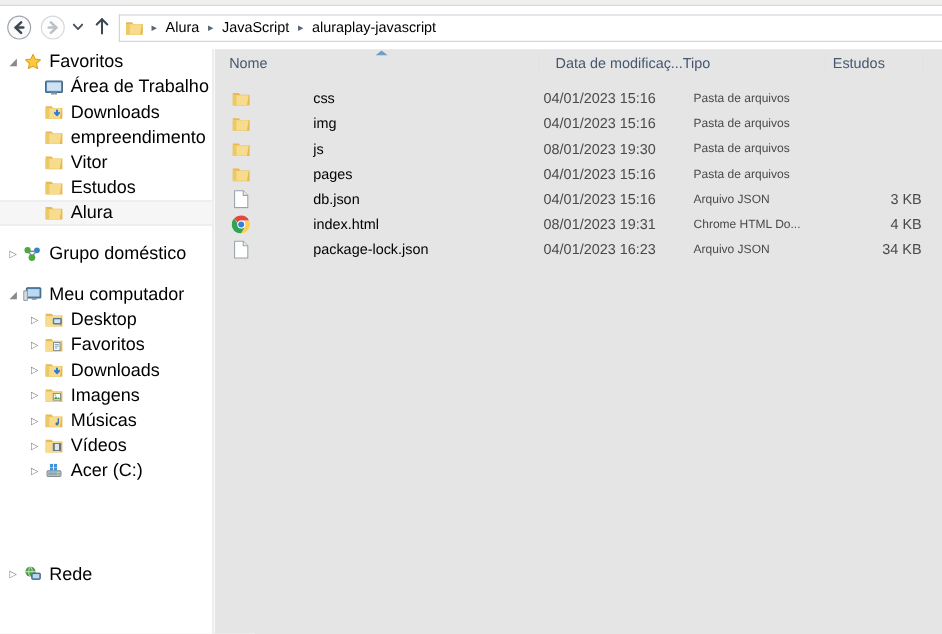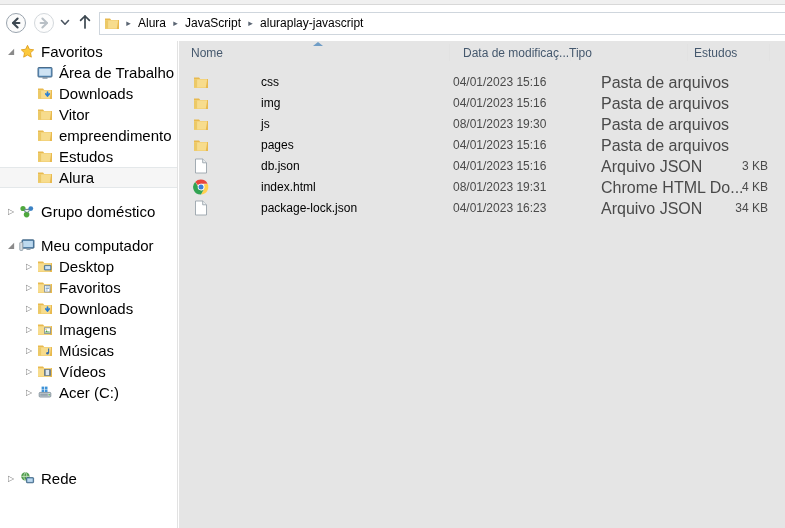--- a/index.html
+++ b/index.html
@@ -201,24 +201,23 @@
     left: 274px; top: 0;
     line-height: 21px;
     font-size: 12px;
     color: #4a4a4a;
     white-space: nowrap;
   }
   .fr-type {
     position: absolute;
     left: 399px; top: 0;
     line-height: 21px;
-    font-size: 16px;
+    font-size: 10px;
     color: #4a4a4a;
     white-space: nowrap;
-    margin-left: 23px;
   }
   .fr-size {
     position: absolute;
     left: 489px; top: 0;
     width: 100px;
     text-align: right;
     line-height: 21px;
     font-size: 12px;
     color: #4a4a4a;
     white-space: nowrap;
@@ -324,33 +323,33 @@
 
   <div class="nav-row">
     <span class="twisty"></span>
     <span class="nav-icon indent-1">
       <svg width="16" height="15" viewBox="0 0 16 15">
         <path d="M1 2.5 h5 l1.2 1.5 H15 v9 H1 Z" fill="#e8b94e"></path>
         <path d="M1 4.3 h13.2 l-1.4 8.4 H1 Z" fill="#f7dc8d"></path>
         <path d="M1 4.3 h3.1 v8.4 H1 Z" fill="#ecc967"></path>
       </svg>
     </span>
-    <span class="nav-label">Vitor</span>
+    <span class="nav-label">empreendimento</span>
   </div>
 
   <div class="nav-row">
     <span class="twisty"></span>
     <span class="nav-icon indent-1">
       <svg width="16" height="15" viewBox="0 0 16 15">
         <path d="M1 2.5 h5 l1.2 1.5 H15 v9 H1 Z" fill="#e8b94e"></path>
         <path d="M1 4.3 h13.2 l-1.4 8.4 H1 Z" fill="#f7dc8d"></path>
         <path d="M1 4.3 h3.1 v8.4 H1 Z" fill="#ecc967"></path>
       </svg>
     </span>
-    <span class="nav-label">empreendimento</span>
+    <span class="nav-label">Vitor</span>
   </div>
 
   <div class="nav-row">
     <span class="twisty"></span>
     <span class="nav-icon indent-1">
       <svg width="16" height="15" viewBox="0 0 16 15">
         <path d="M1 2.5 h5 l1.2 1.5 H15 v9 H1 Z" fill="#e8b94e"></path>
         <path d="M1 4.3 h13.2 l-1.4 8.4 H1 Z" fill="#f7dc8d"></path>
         <path d="M1 4.3 h3.1 v8.4 H1 Z" fill="#ecc967"></path>
       </svg>

